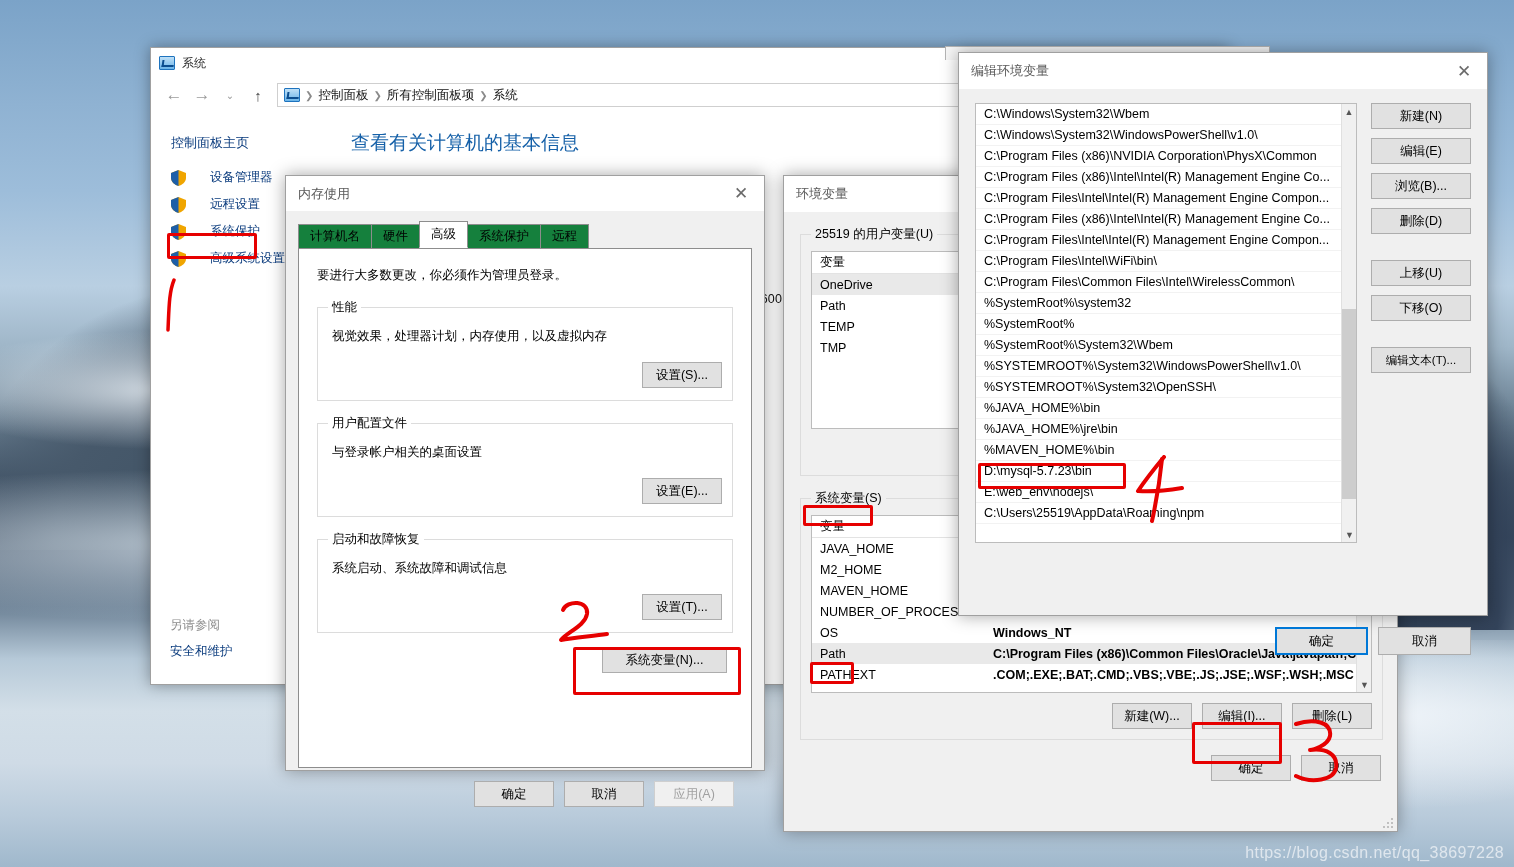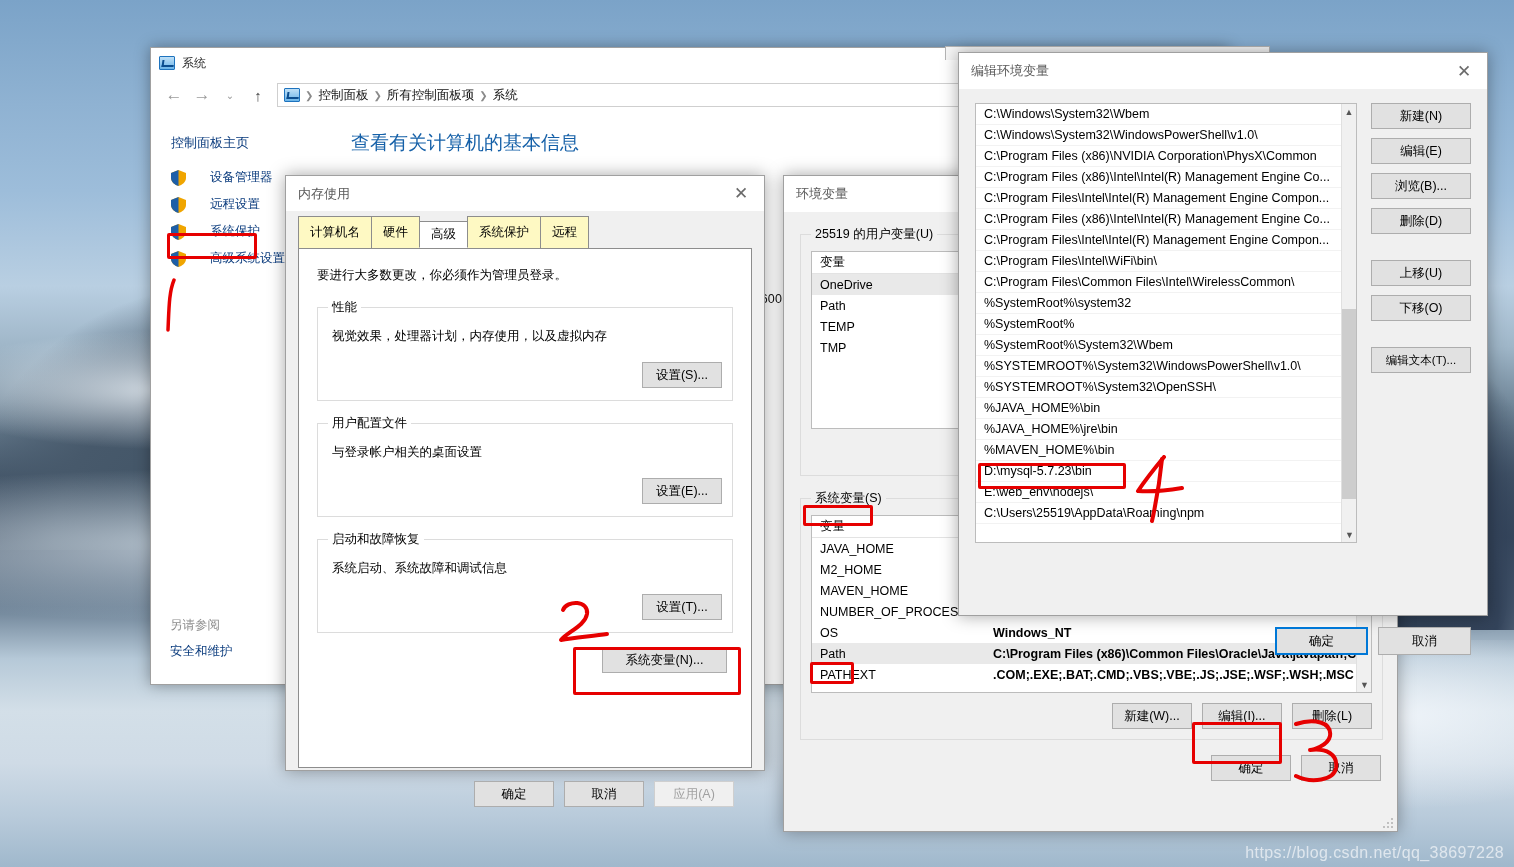--- a/index.html
+++ b/index.html
@@ -68,22 +68,22 @@
   #sys-h1{font-size:19px;color:#1560a8;font-weight:400;}
   #sys-sub{margin-top:20px;font-size:13.5px;color:#1560a8;}
   #ver-num{position:absolute;left:757px;top:292px;font-size:12.5px;color:#111;letter-spacing:.2px;}
 
   
   #sysprop{left:285px;top:175px;width:480px;height:596px;}
   #sysprop .dlg-title{border-bottom:1px solid #f0f0f0;}
   #sp-body{padding:10px 12px 0 12px;height:calc(100% - 36px);position:relative;}
   .tabstrip{display:flex;align-items:flex-end;height:27px;position:relative;z-index:2;
       border-bottom:1px solid #8d8d8d;}
-  .tab{height:32px;padding:0 11px;display:flex;align-items:center;font-size:12.5px;
-      background:#fef9c3;border:1px solid #8d8d8d;border-bottom:none;margin-right:-1px;color:#000;}
+  .tab{height:24px;padding:0 11px;display:flex;align-items:center;font-size:12.5px;
+      background:#15803d;border:1px solid #8d8d8d;border-bottom:none;margin-right:-1px;color:#000;}
   .tab.active{height:27px;background:#fff;border-bottom:1px solid #fff;position:relative;z-index:3;}
   .tabpane{border:1px solid #8d8d8d;border-top:none;background:#fff;height:519px;padding:18px 18px 0 18px;}
   .hint{font-size:12.5px;margin-bottom:15px;}
   fieldset.grp{border:1px solid #dcdcdc;margin:0 0 14px 0;padding:6px 10px 12px 10px;position:relative;}
   fieldset.grp legend{font-size:12.5px;padding:0 4px;}
   .grp-desc{font-size:12.5px;margin:6px 0 0 4px;}
   .grp-btnrow{display:flex;justify-content:flex-end;margin-top:17px;}
   .btn{background:#e1e1e1;border:1px solid #adadad;font-size:12.5px;color:#000;
        height:26px;min-width:80px;padding:0 10px;display:inline-flex;align-items:center;justify-content:center;
        font-family:inherit;}

